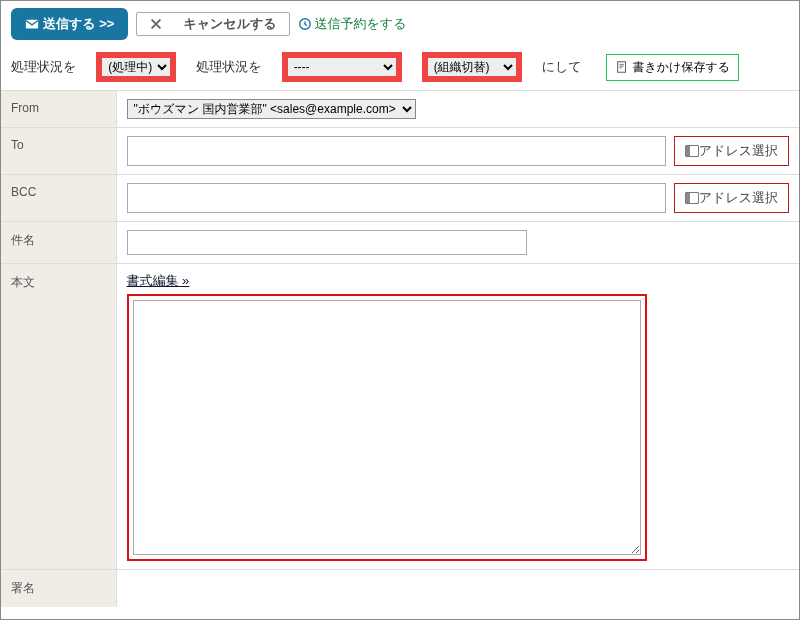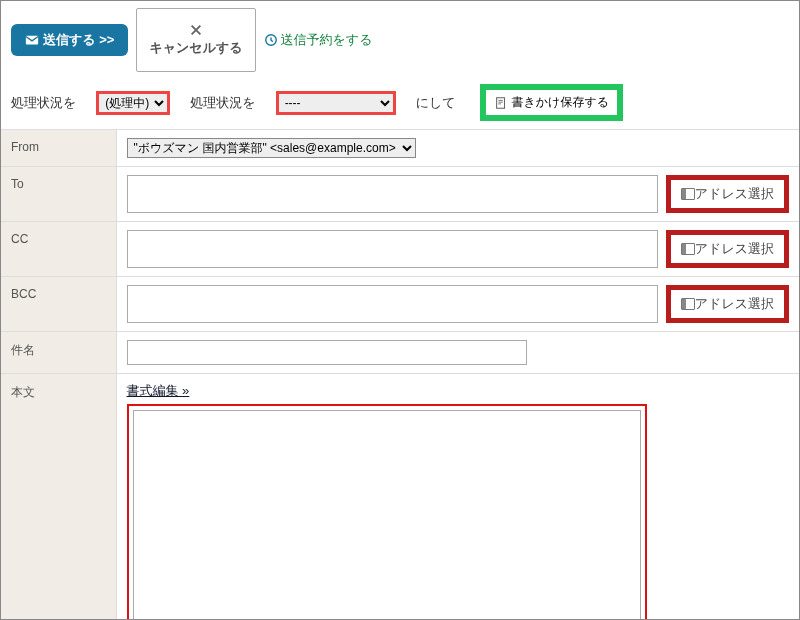--- a/index.html
+++ b/index.html
@@ -29,54 +29,53 @@
       cursor: pointer;
       display: inline-flex;
       align-items: center;
       gap: 4px;
       border-radius: 6px;
     }
     .btn-secondary {
       background: #fff;
       color: #555;
       border: 1px solid #aaa;
-      padding: 14px 12px;
+      padding: 2px 12px;
       font-size: 13px;
       font-weight: bold;
       cursor: pointer;
       display: inline-flex;
       align-items: center;
-      gap: 2px;
+      gap: 20px;
       border-radius: 2px;
-      flex-direction: column;
     }
     .link-reserve {
       color: #15803d;
       text-decoration: none;
       display: inline-flex;
       align-items: center;
       gap: 3px;
       cursor: pointer;
     }
     .filter-bar {
       padding: 8px 10px;
       display: flex;
       align-items: center;
       gap: 20px;
       font-size: 13px;
     }
     .filter-bar select {
       font-size: 12px;
       padding: 1px 2px;
-      border: 3px solid #ef4444;
+      border: 6px solid #ef4444;
       background: #eee;
     }
     .btn-save-draft {
       background: #fff;
-      border: 6px solid #22c55e;
+      border: 1px solid #22c55e;
       padding: 4px 8px;
       font-size: 12px;
       cursor: pointer;
       display: inline-flex;
       align-items: center;
       gap: 4px;
       margin-left: 4px;
     }
     .form-table {
       width: 100%;
@@ -107,21 +106,21 @@
       align-items: stretch;
     }
     .addr-input {
       flex: 1;
       border: 1px solid #aaa;
       padding: 5px 6px;
       font-size: 13px;
     }
     .btn-addr-select {
       background: #fff;
-      border: 5px solid #b91c1c;
+      border: 1px solid #b91c1c;
       padding: 5px 10px;
       font-size: 13px;
       color: #444;
       cursor: pointer;
       display: inline-flex;
       align-items: center;
       gap: 0;
       white-space: nowrap;
     }
     .from-select {
@@ -207,20 +206,23 @@
 
 <div class="filter-bar">
   <span>処理状況を</span>
   <select>
     <option>(処理中)</option>
   </select>
   <span>処理状況を</span>
   <select style="width:120px">
     <option>----</option>
   </select>
+  <select style="width:100px">
+    <option>(組織切替)</option>
+  </select>
   <span>にして</span>
   <button class="btn-save-draft">
     <span class="icon-svg-sm">
       <svg viewBox="0 0 16 16">
           <rect x="3" y="2" width="9" height="12" stroke="#666" stroke-width="1.2" fill="none"></rect>
           <path d="M5 5h5M5 7h5M5 9h3" stroke="#666" stroke-width="1"></path>
         </svg>
     </span>
     <span>書きかけ保存する</span>
   </button>
@@ -240,30 +242,20 @@
     <th>To</th>
     <td class="addr-cell">
       <input type="text" class="addr-input" style="">
       <button class="btn-addr-select">
         <span class="icon-addr"></span>
         <span>アドレス選択</span>
       </button>
     </td>
   </tr>
   <tr>
-    <th>CC</th>
-    <td class="addr-cell">
-      <input type="text" class="addr-input" style="">
-      <button class="btn-addr-select">
-        <span class="icon-addr"></span>
-        <span>アドレス選択</span>
-      </button>
-    </td>
-  </tr>
-  <tr>
     <th>BCC</th>
     <td class="addr-cell">
       <input type="text" class="addr-input" style="">
       <button class="btn-addr-select">
         <span class="icon-addr"></span>
         <span>アドレス選択</span>
       </button>
     </td>
   </tr>
   <tr>

